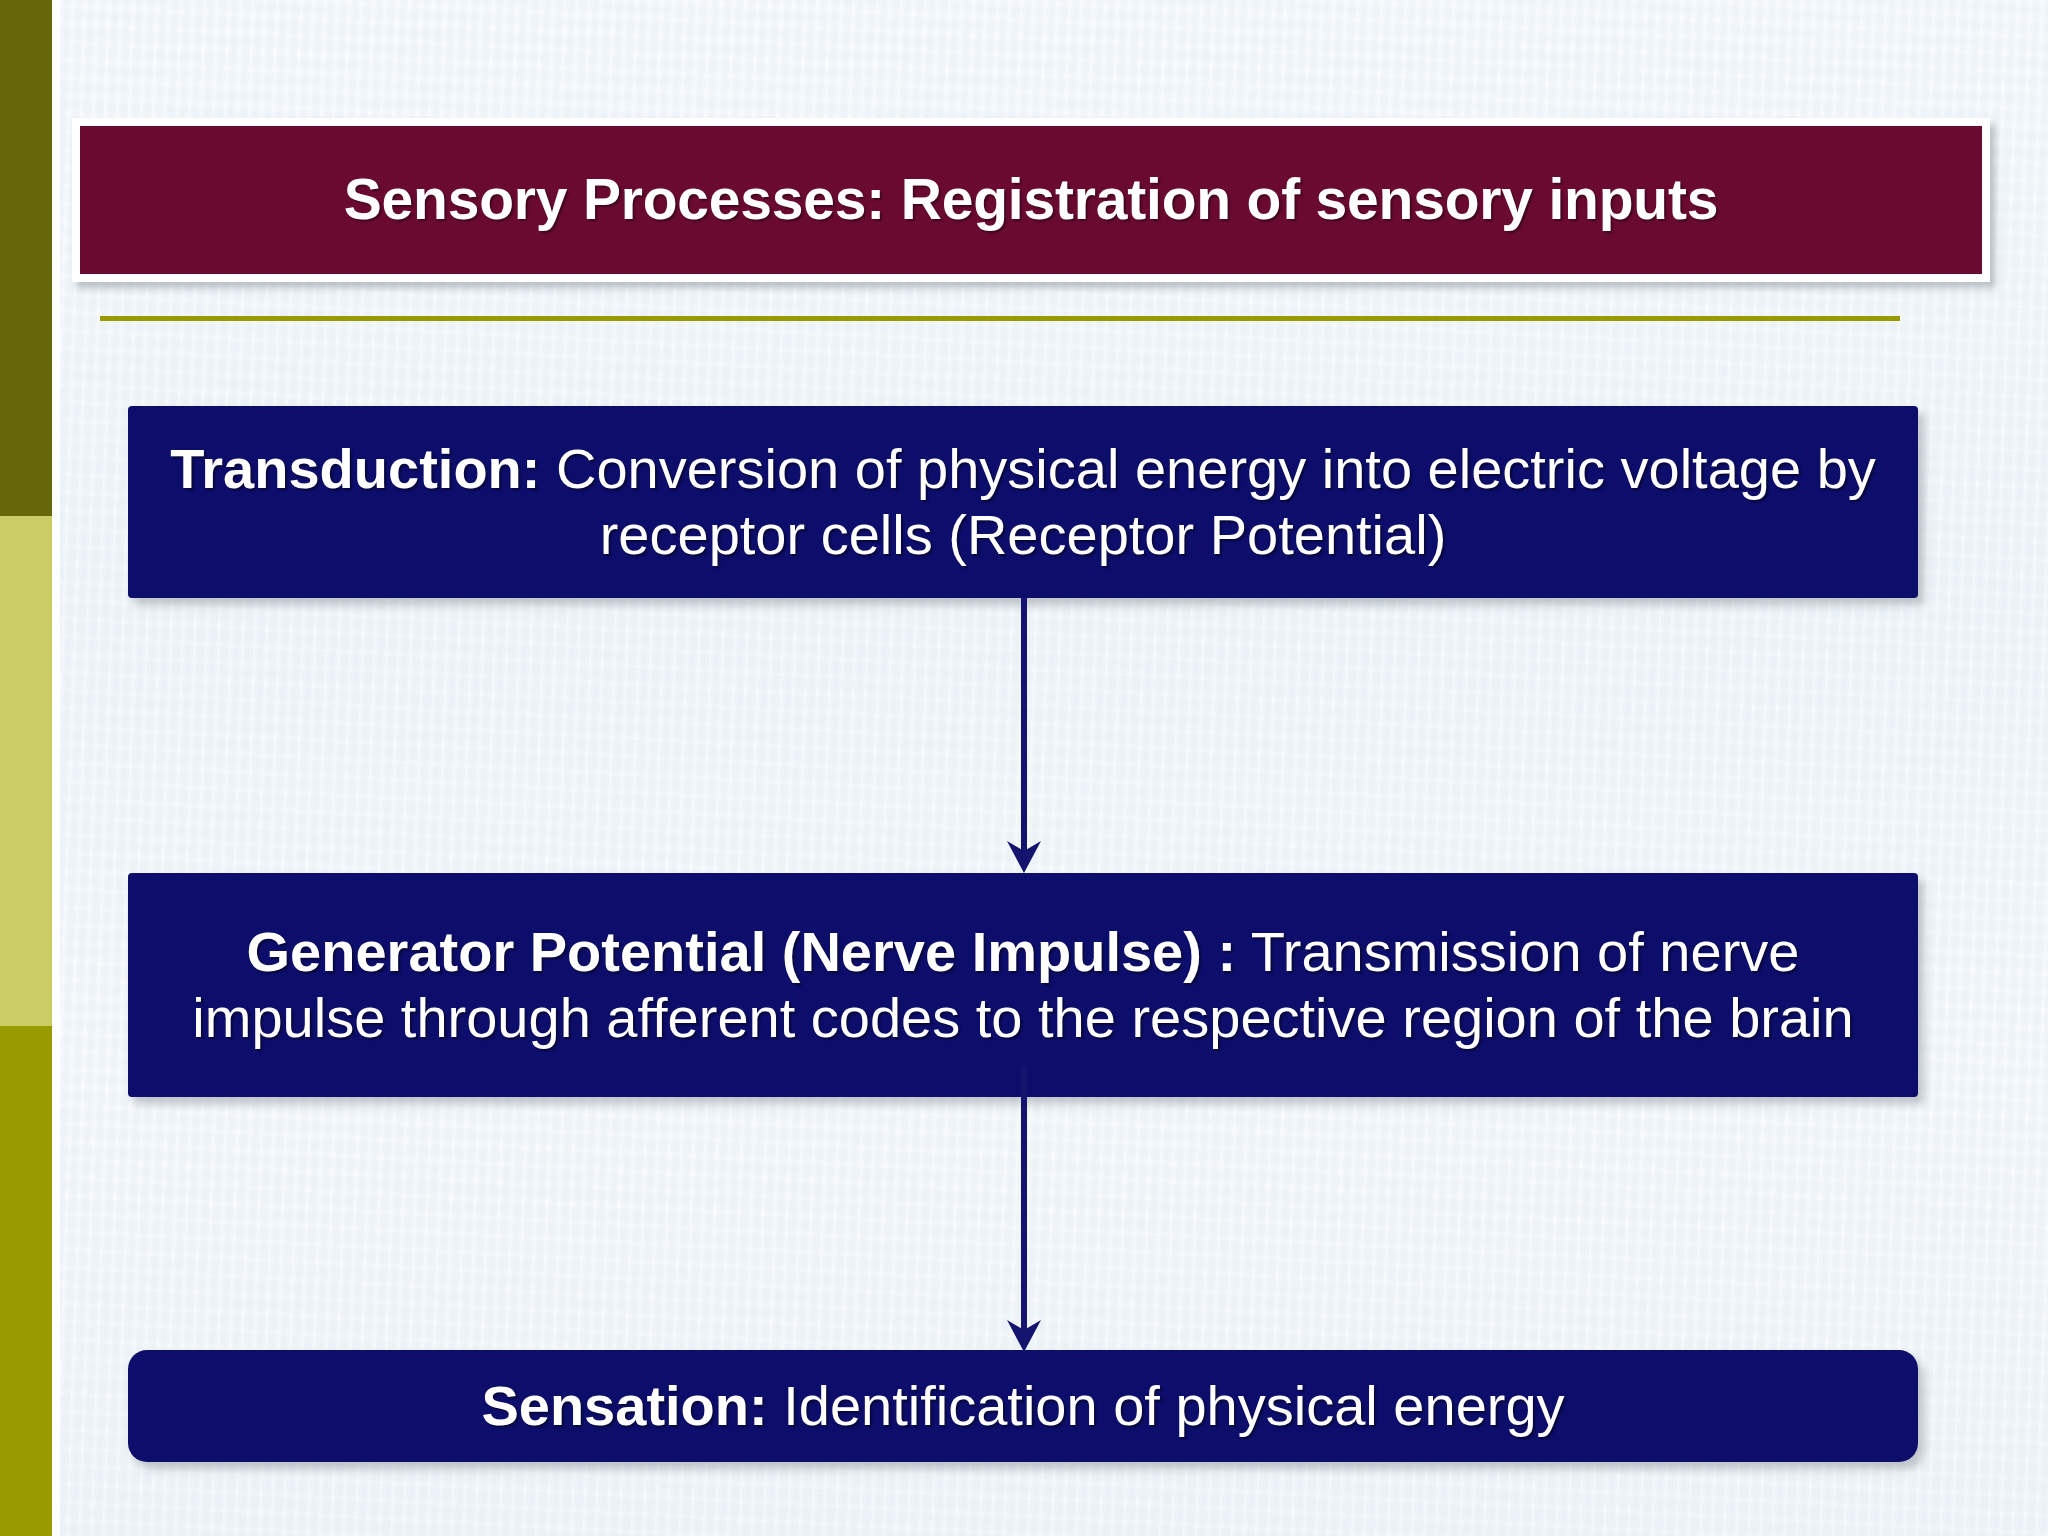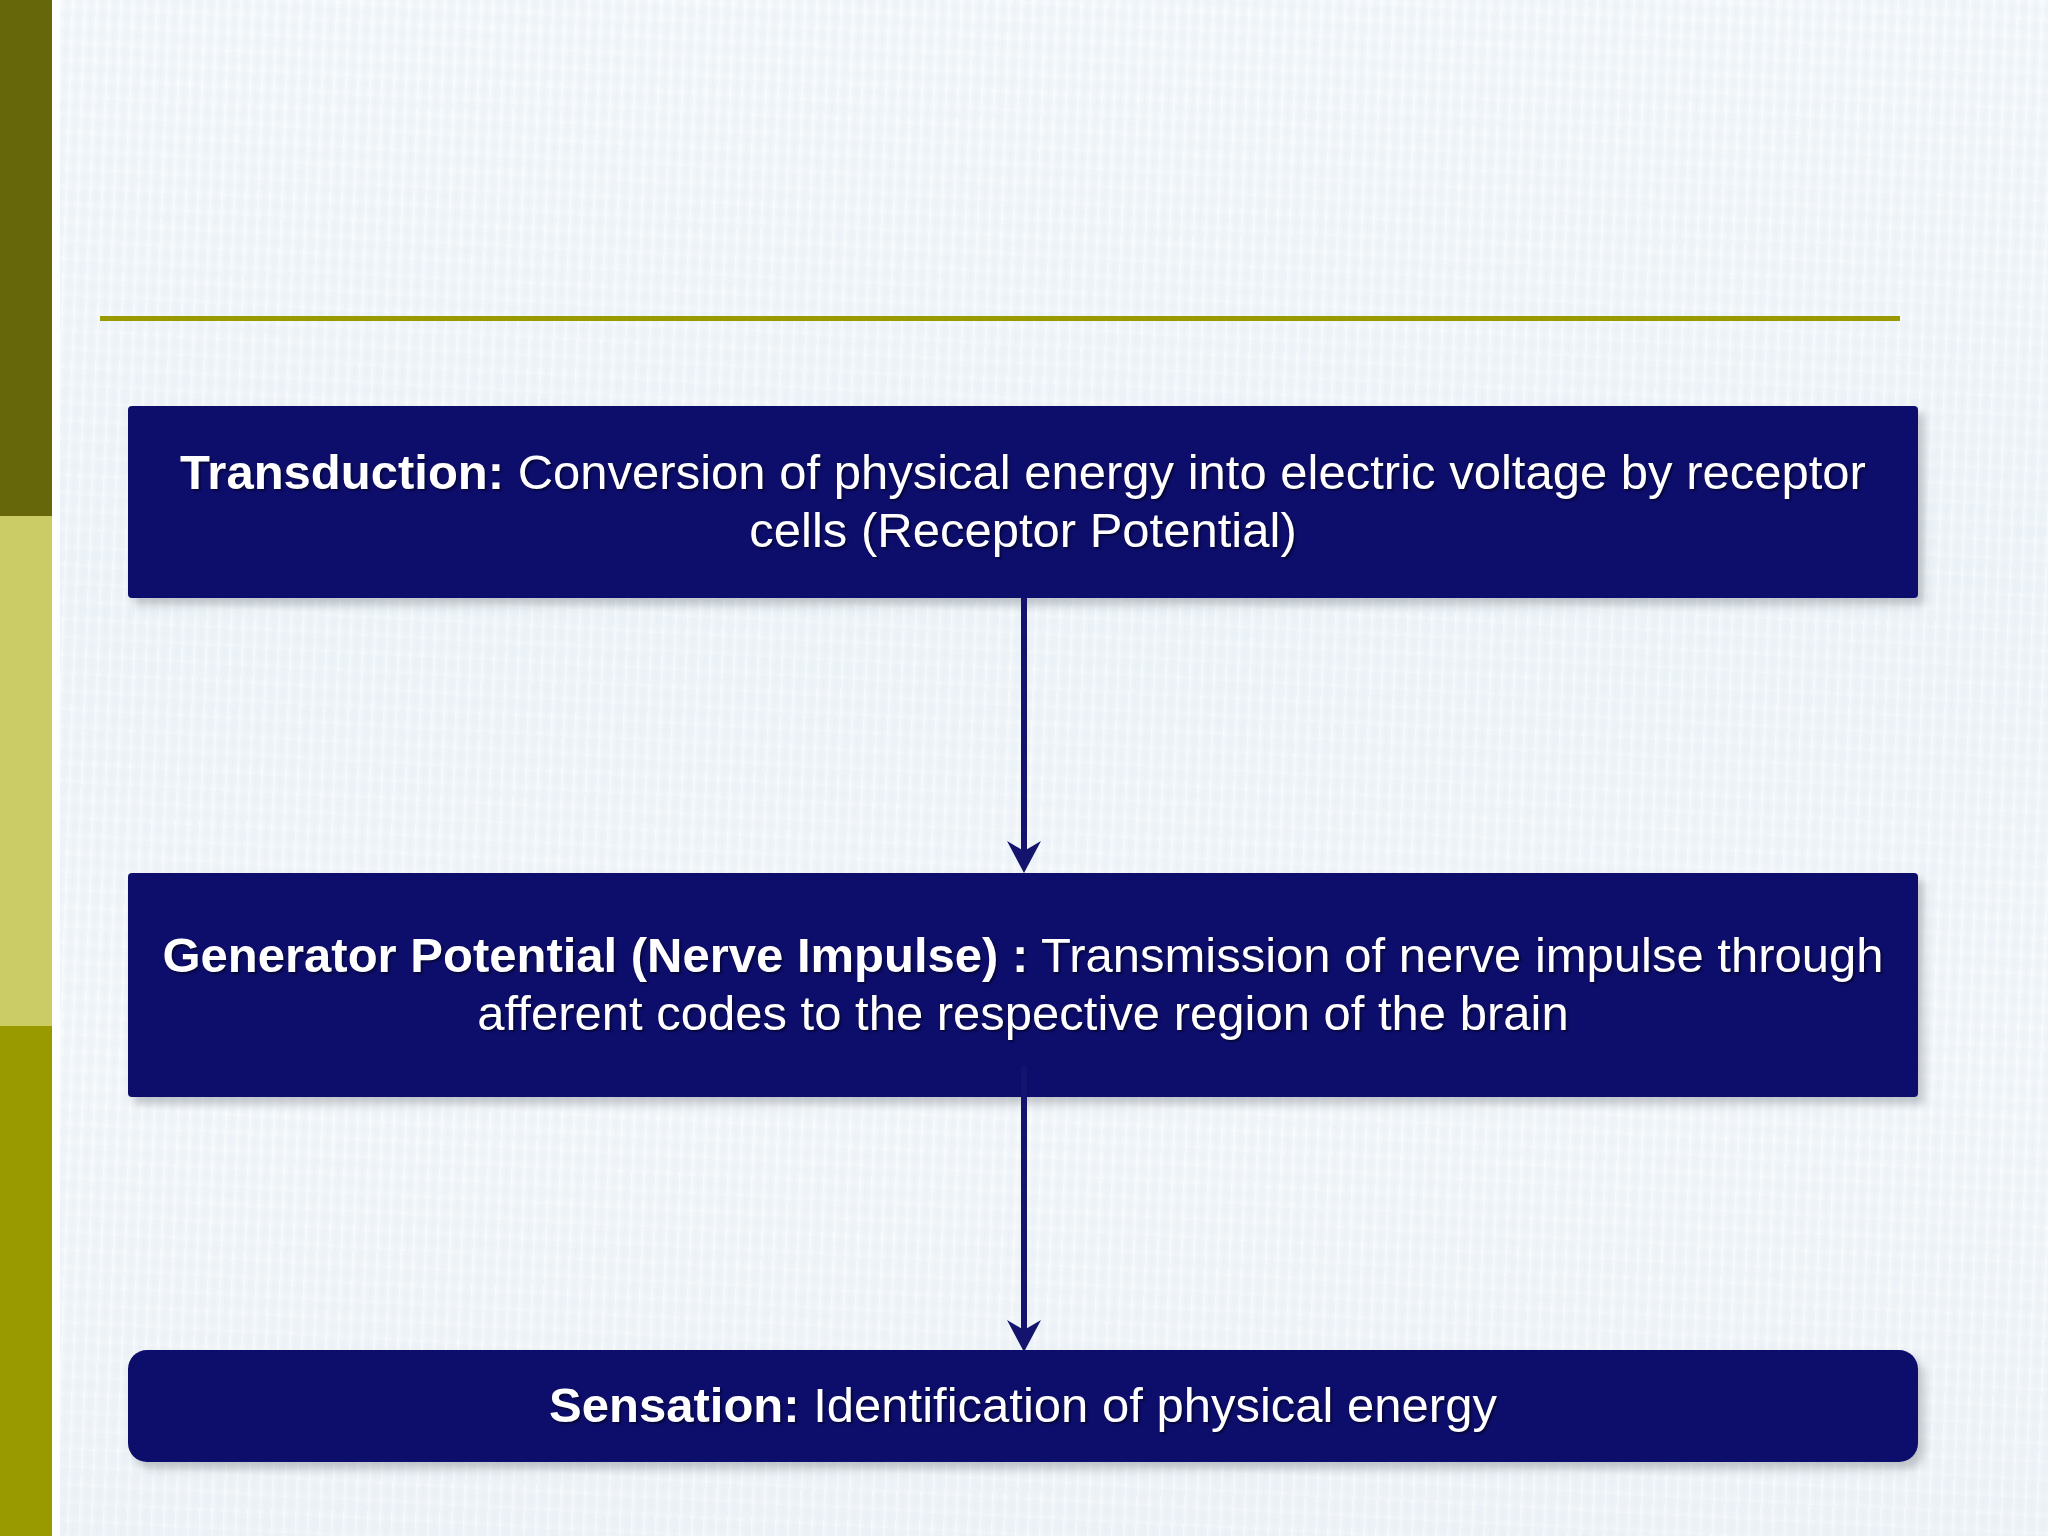--- a/index.html
+++ b/index.html
@@ -116,21 +116,21 @@
     box-shadow: 6px 7px 8px rgba(130,137,145,0.45);
     z-index: 5;
     padding: 6px 22px;
   }
   .box-1 { top: 406px;  height: 192px; }
   .box-2 { top: 873px;  height: 224px; }
   .box-3 { top: 1350px; height: 112px; }
 
   .box-text {
     color: #ffffff;
-    font-size: 49px;
+    font-size: 56px;
     line-height: 1.18;
     text-align: center;
     text-shadow: 2px 2px 2px rgba(0,0,0,0.45);
     font-family: "Liberation Sans", sans-serif;
     font-weight: normal;
   }
   .box-text b {
     font-weight: bold;
   }
 
@@ -146,20 +146,25 @@
 
 <div class="slide">
 
   <div class="sidebar">
     <div class="band band-1" style="background-color: rgb(102, 102, 10);"></div>
     <div class="band band-2" style="background-color: rgb(204, 204, 102);"></div>
     <div class="band band-3" style="background-color: rgb(153, 153, 0);"></div>
   </div>
   <div class="sidebar-gap"></div>
 
+  <div class="title-wrap">
+    <div class="title-bar" style="background-color: rgb(107, 10, 49);">
+      <div class="title-text">Sensory Processes: Registration of sensory inputs</div>
+    </div>
+  </div>
 
   <div class="divider" style="background-color: rgb(153, 153, 0);"></div>
 
   <div class="flow-box box-1" style="background-color: rgb(13, 13, 107);">
     <div class="box-text">
       <b>Transduction:</b><span> Conversion of physical energy into electric voltage by receptor cells (Receptor Potential)</span>
     </div>
   </div>
 
   <div class="arrow" style="left:1000px; top:598px;">

